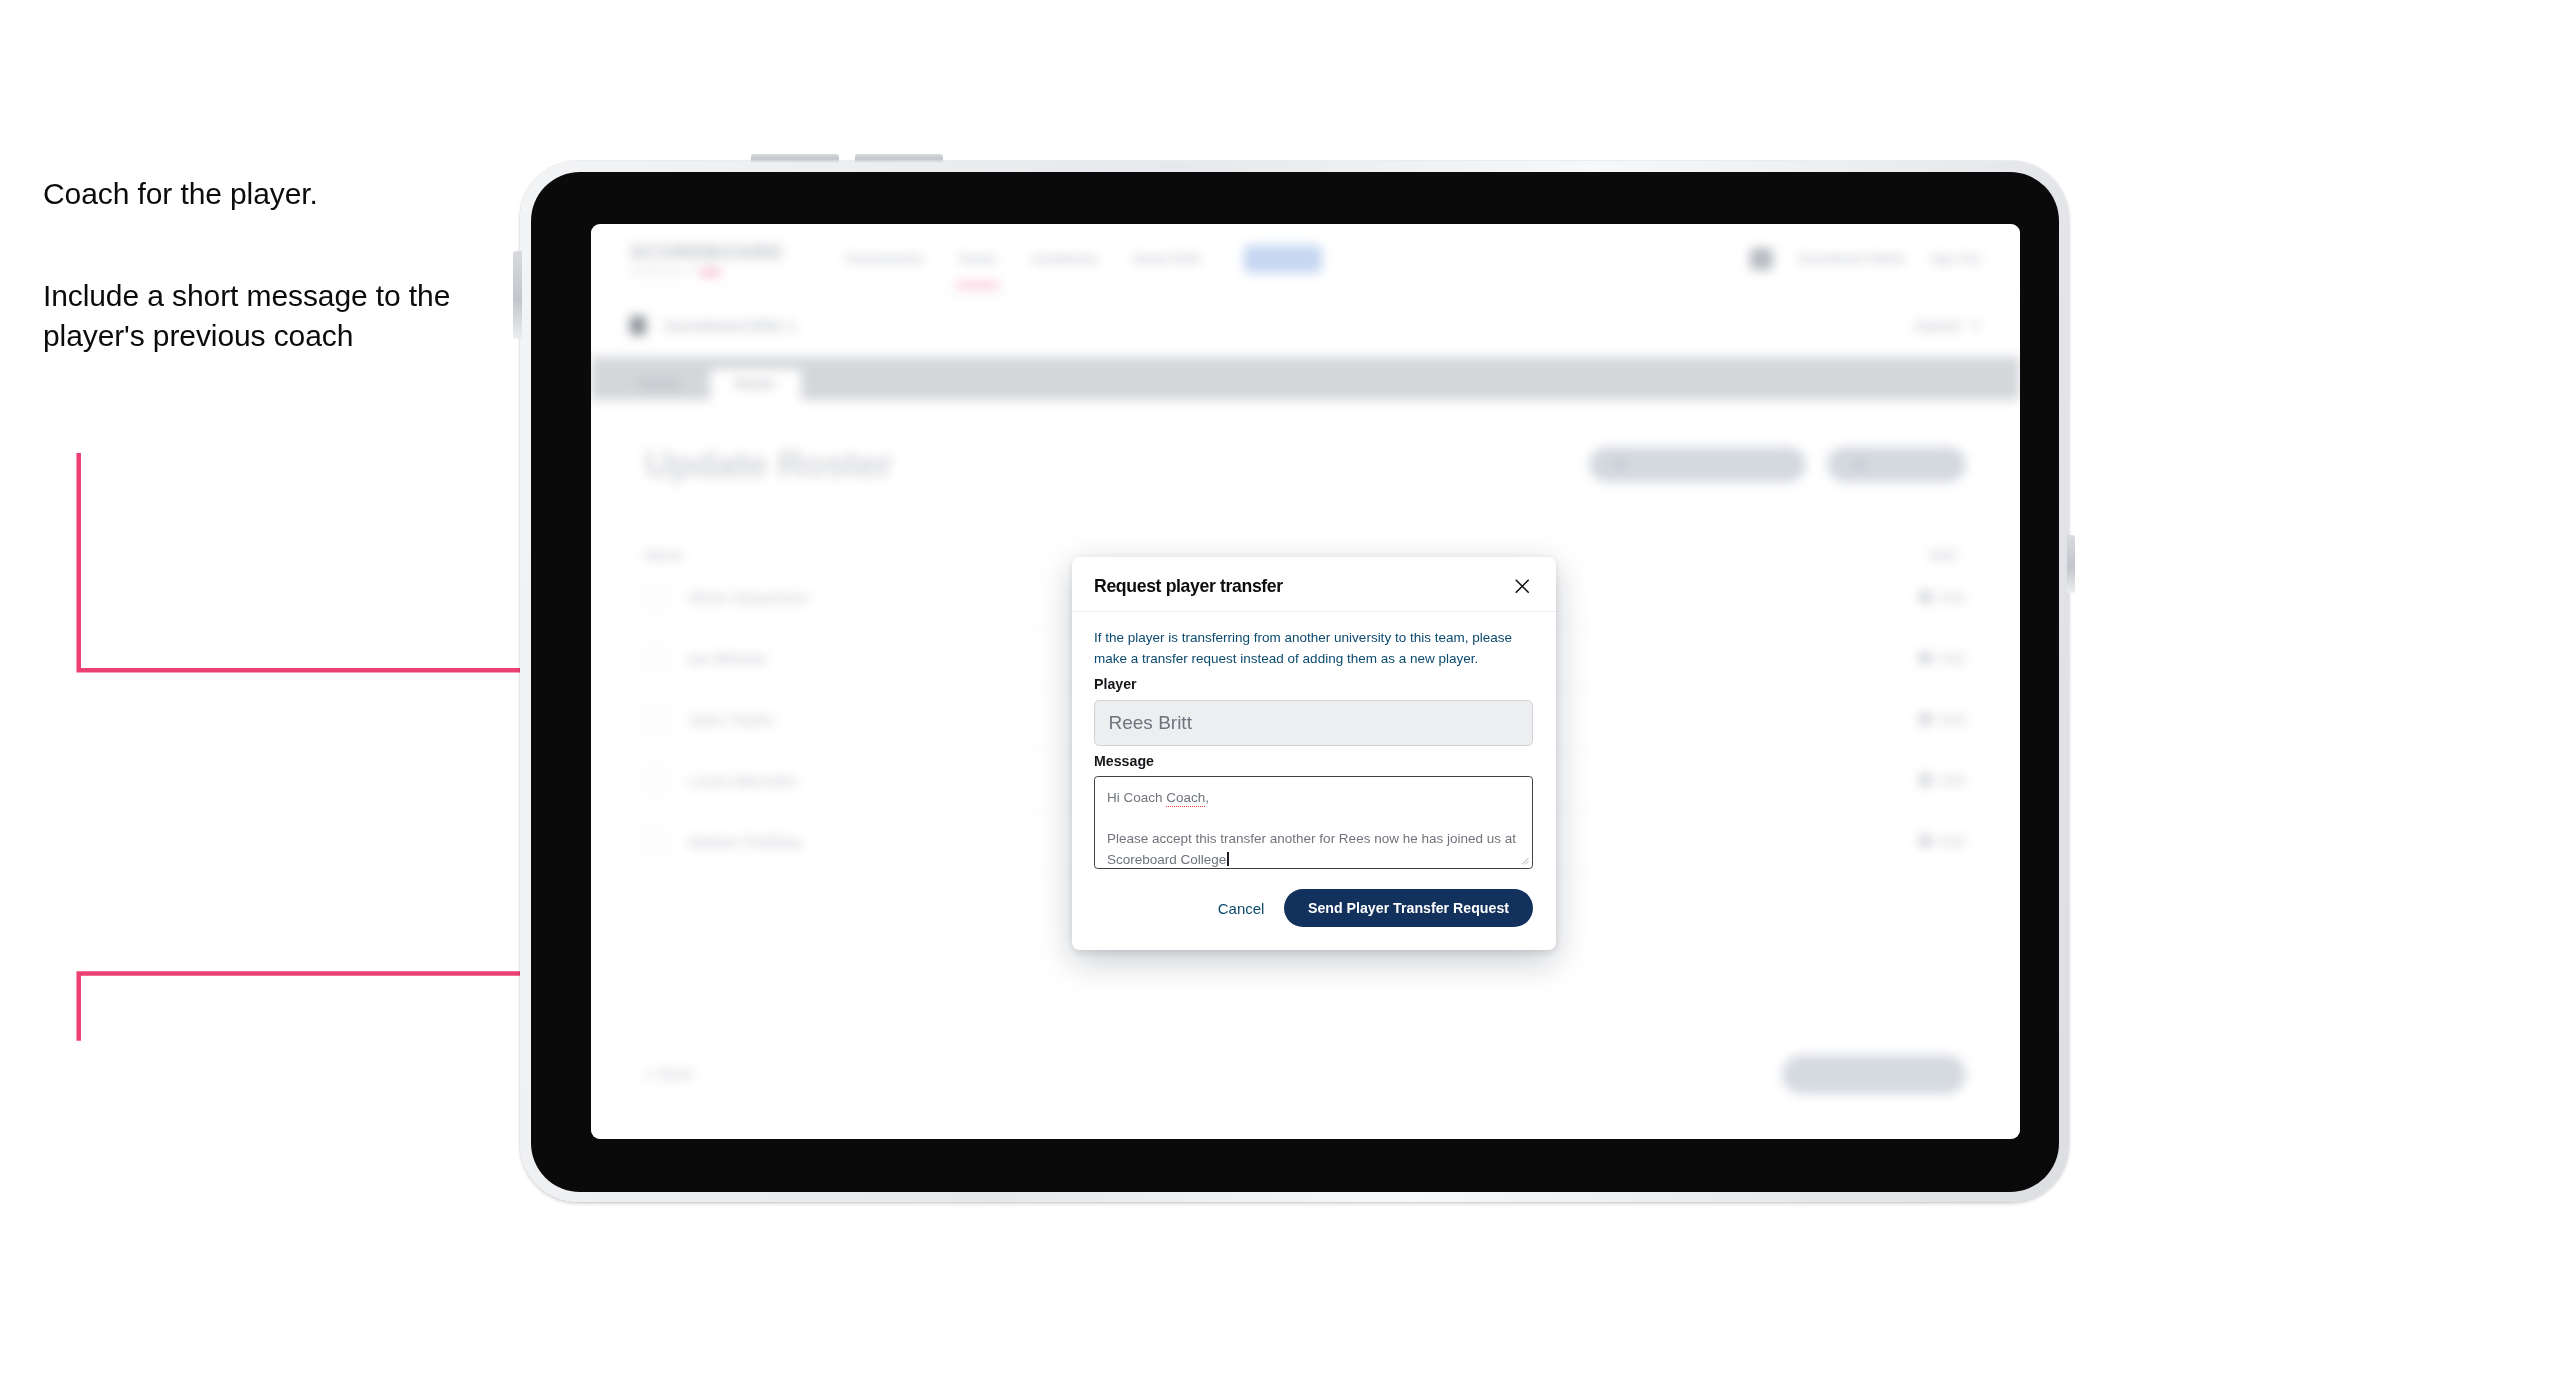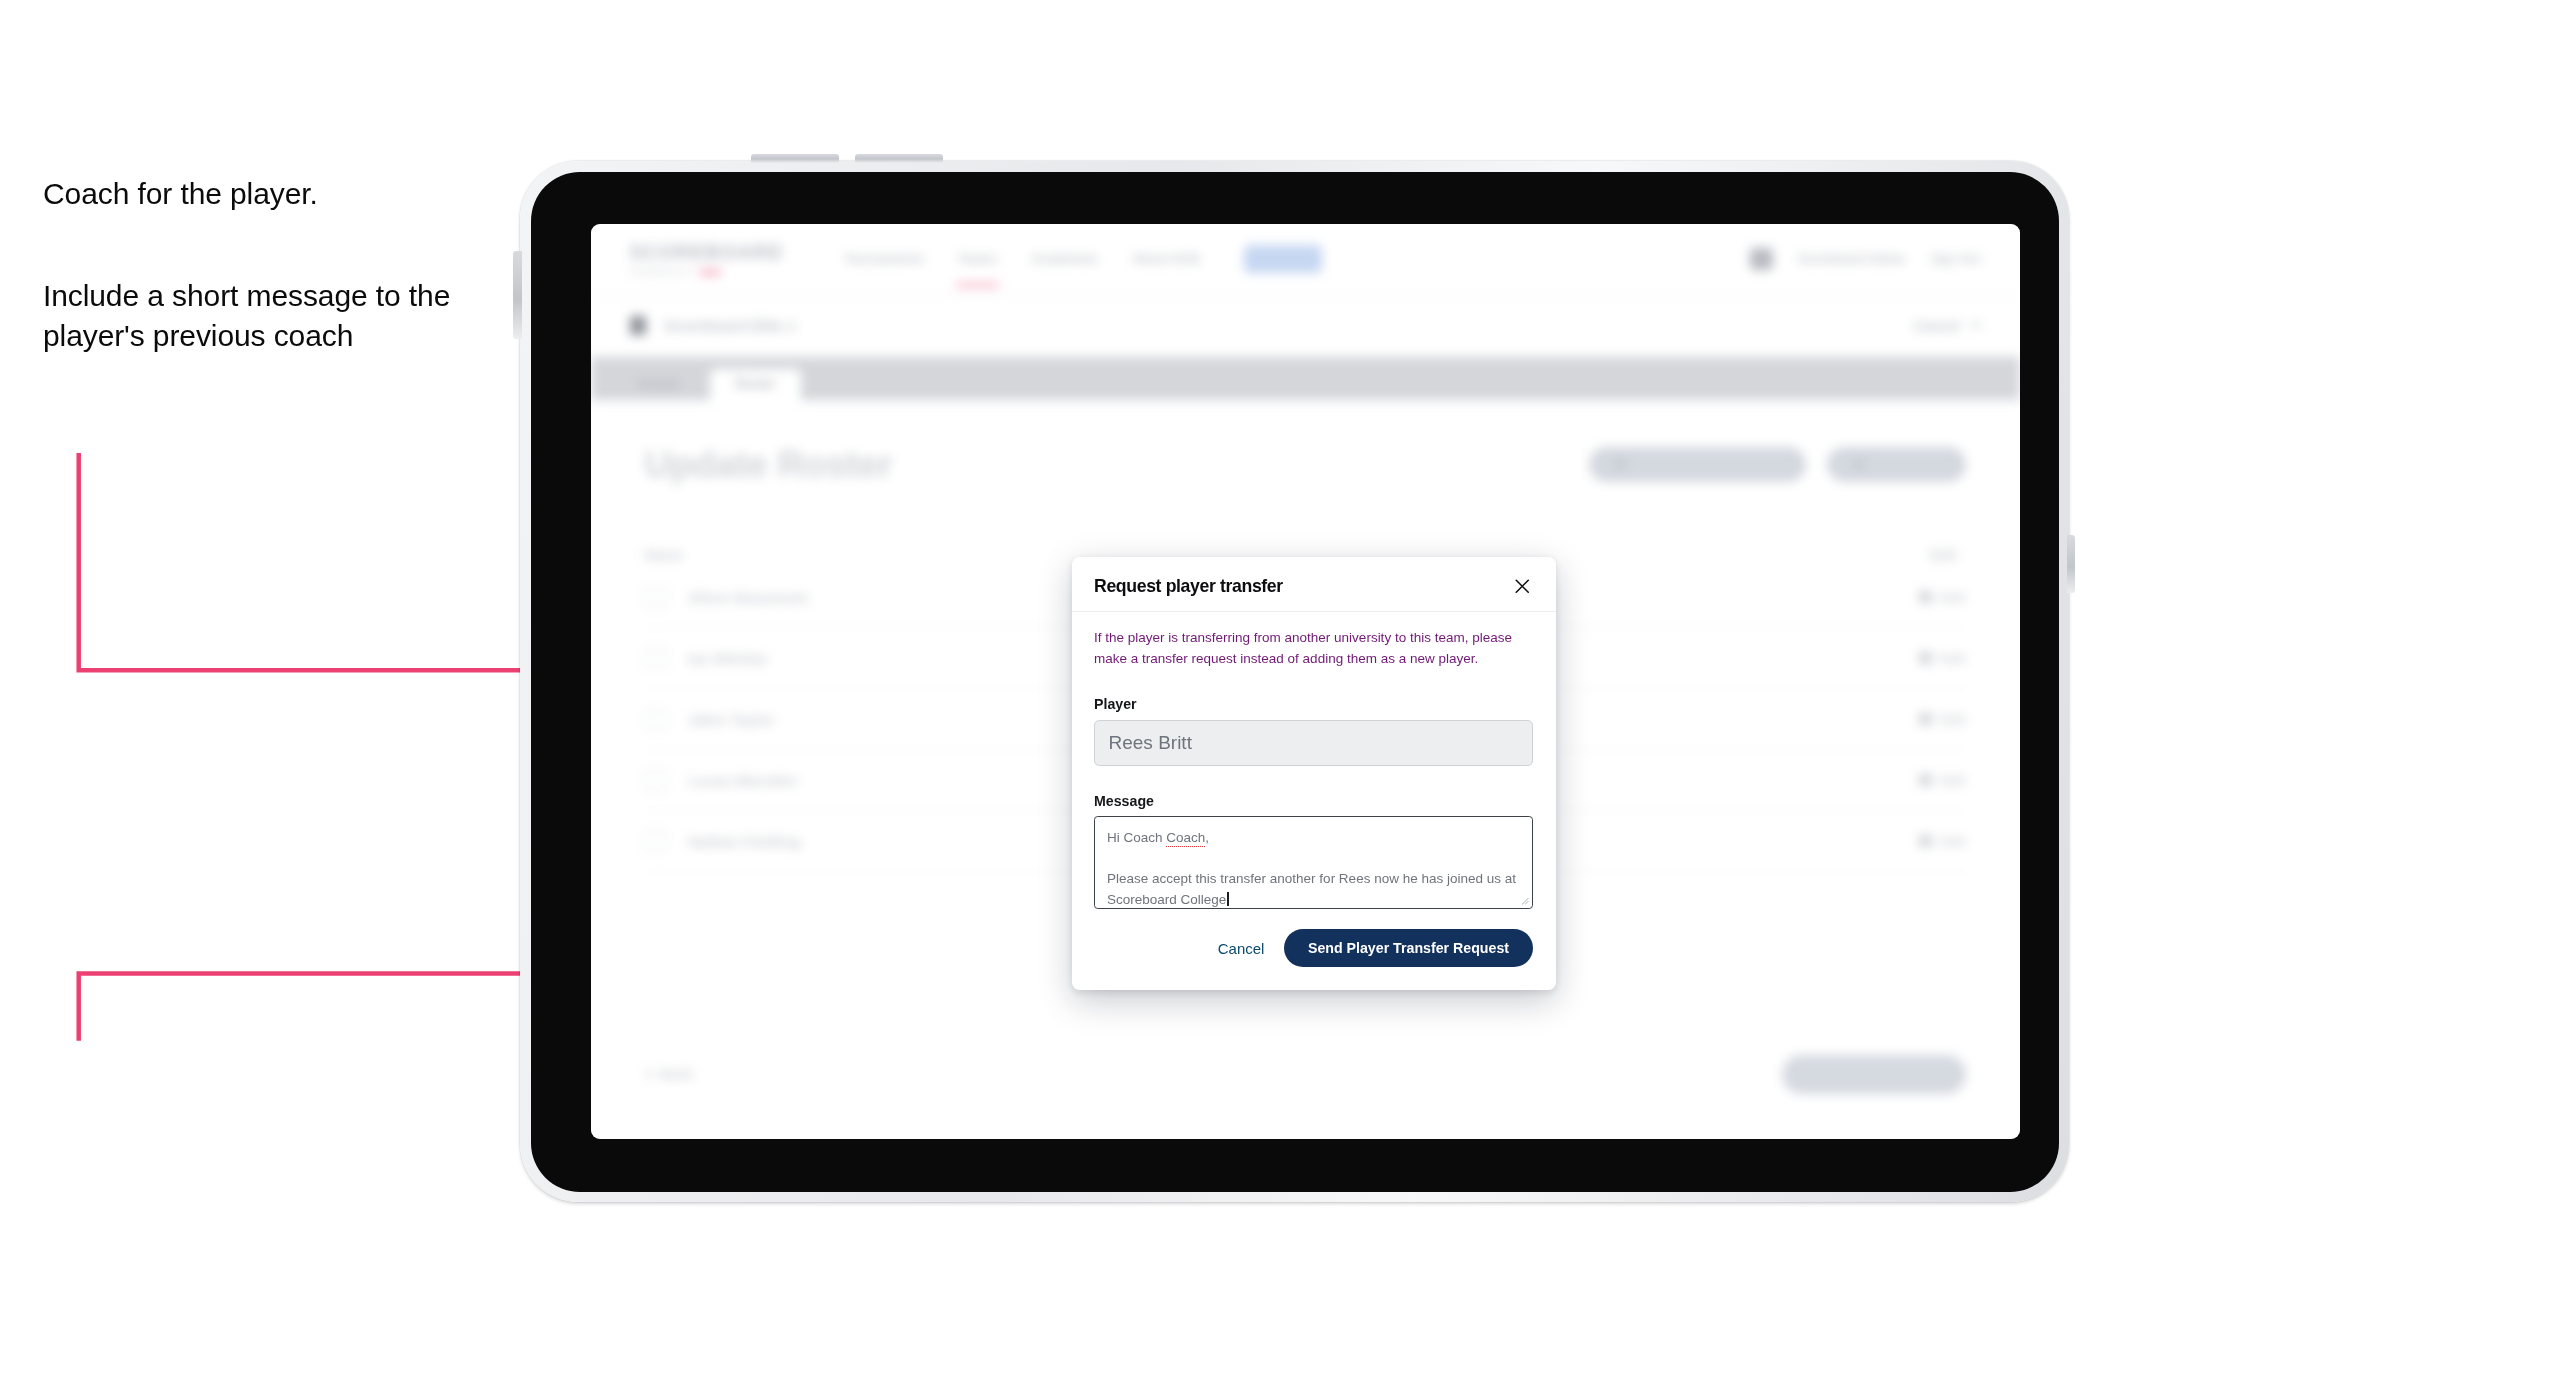--- a/index.html
+++ b/index.html
@@ -258,25 +258,25 @@
     margin-left: auto;
     width: 22.5px; height: 22.5px;
     display: flex; align-items: center; justify-content: center;
     cursor: pointer;
   }
   #modal-close svg { display: block; }
 
   #modal-body { padding: 16.5px 22.5px 0 22.5px; }
   #modal-desc {
     font-size: 13.5px; line-height: 1.52;
-    color: #701a75;
+    color: #0c4a6e;
   }
   .field-label {
     font-size: 14.2px; font-weight: 700; color: #15171a;
-    margin-top: 27px; margin-bottom: 7.5px;
+    margin-top: 7px; margin-bottom: 7.5px;
   }
   #player-input {
     width: 100%;
     background: #eceef0;
     border: 0.7px solid #cfd3d8;
     border-radius: 5.2px;
     padding: 11.2px 13.5px;
     font-size: 19px;
     color: #6f747c;
     font-family: "Liberation Sans", sans-serif;

